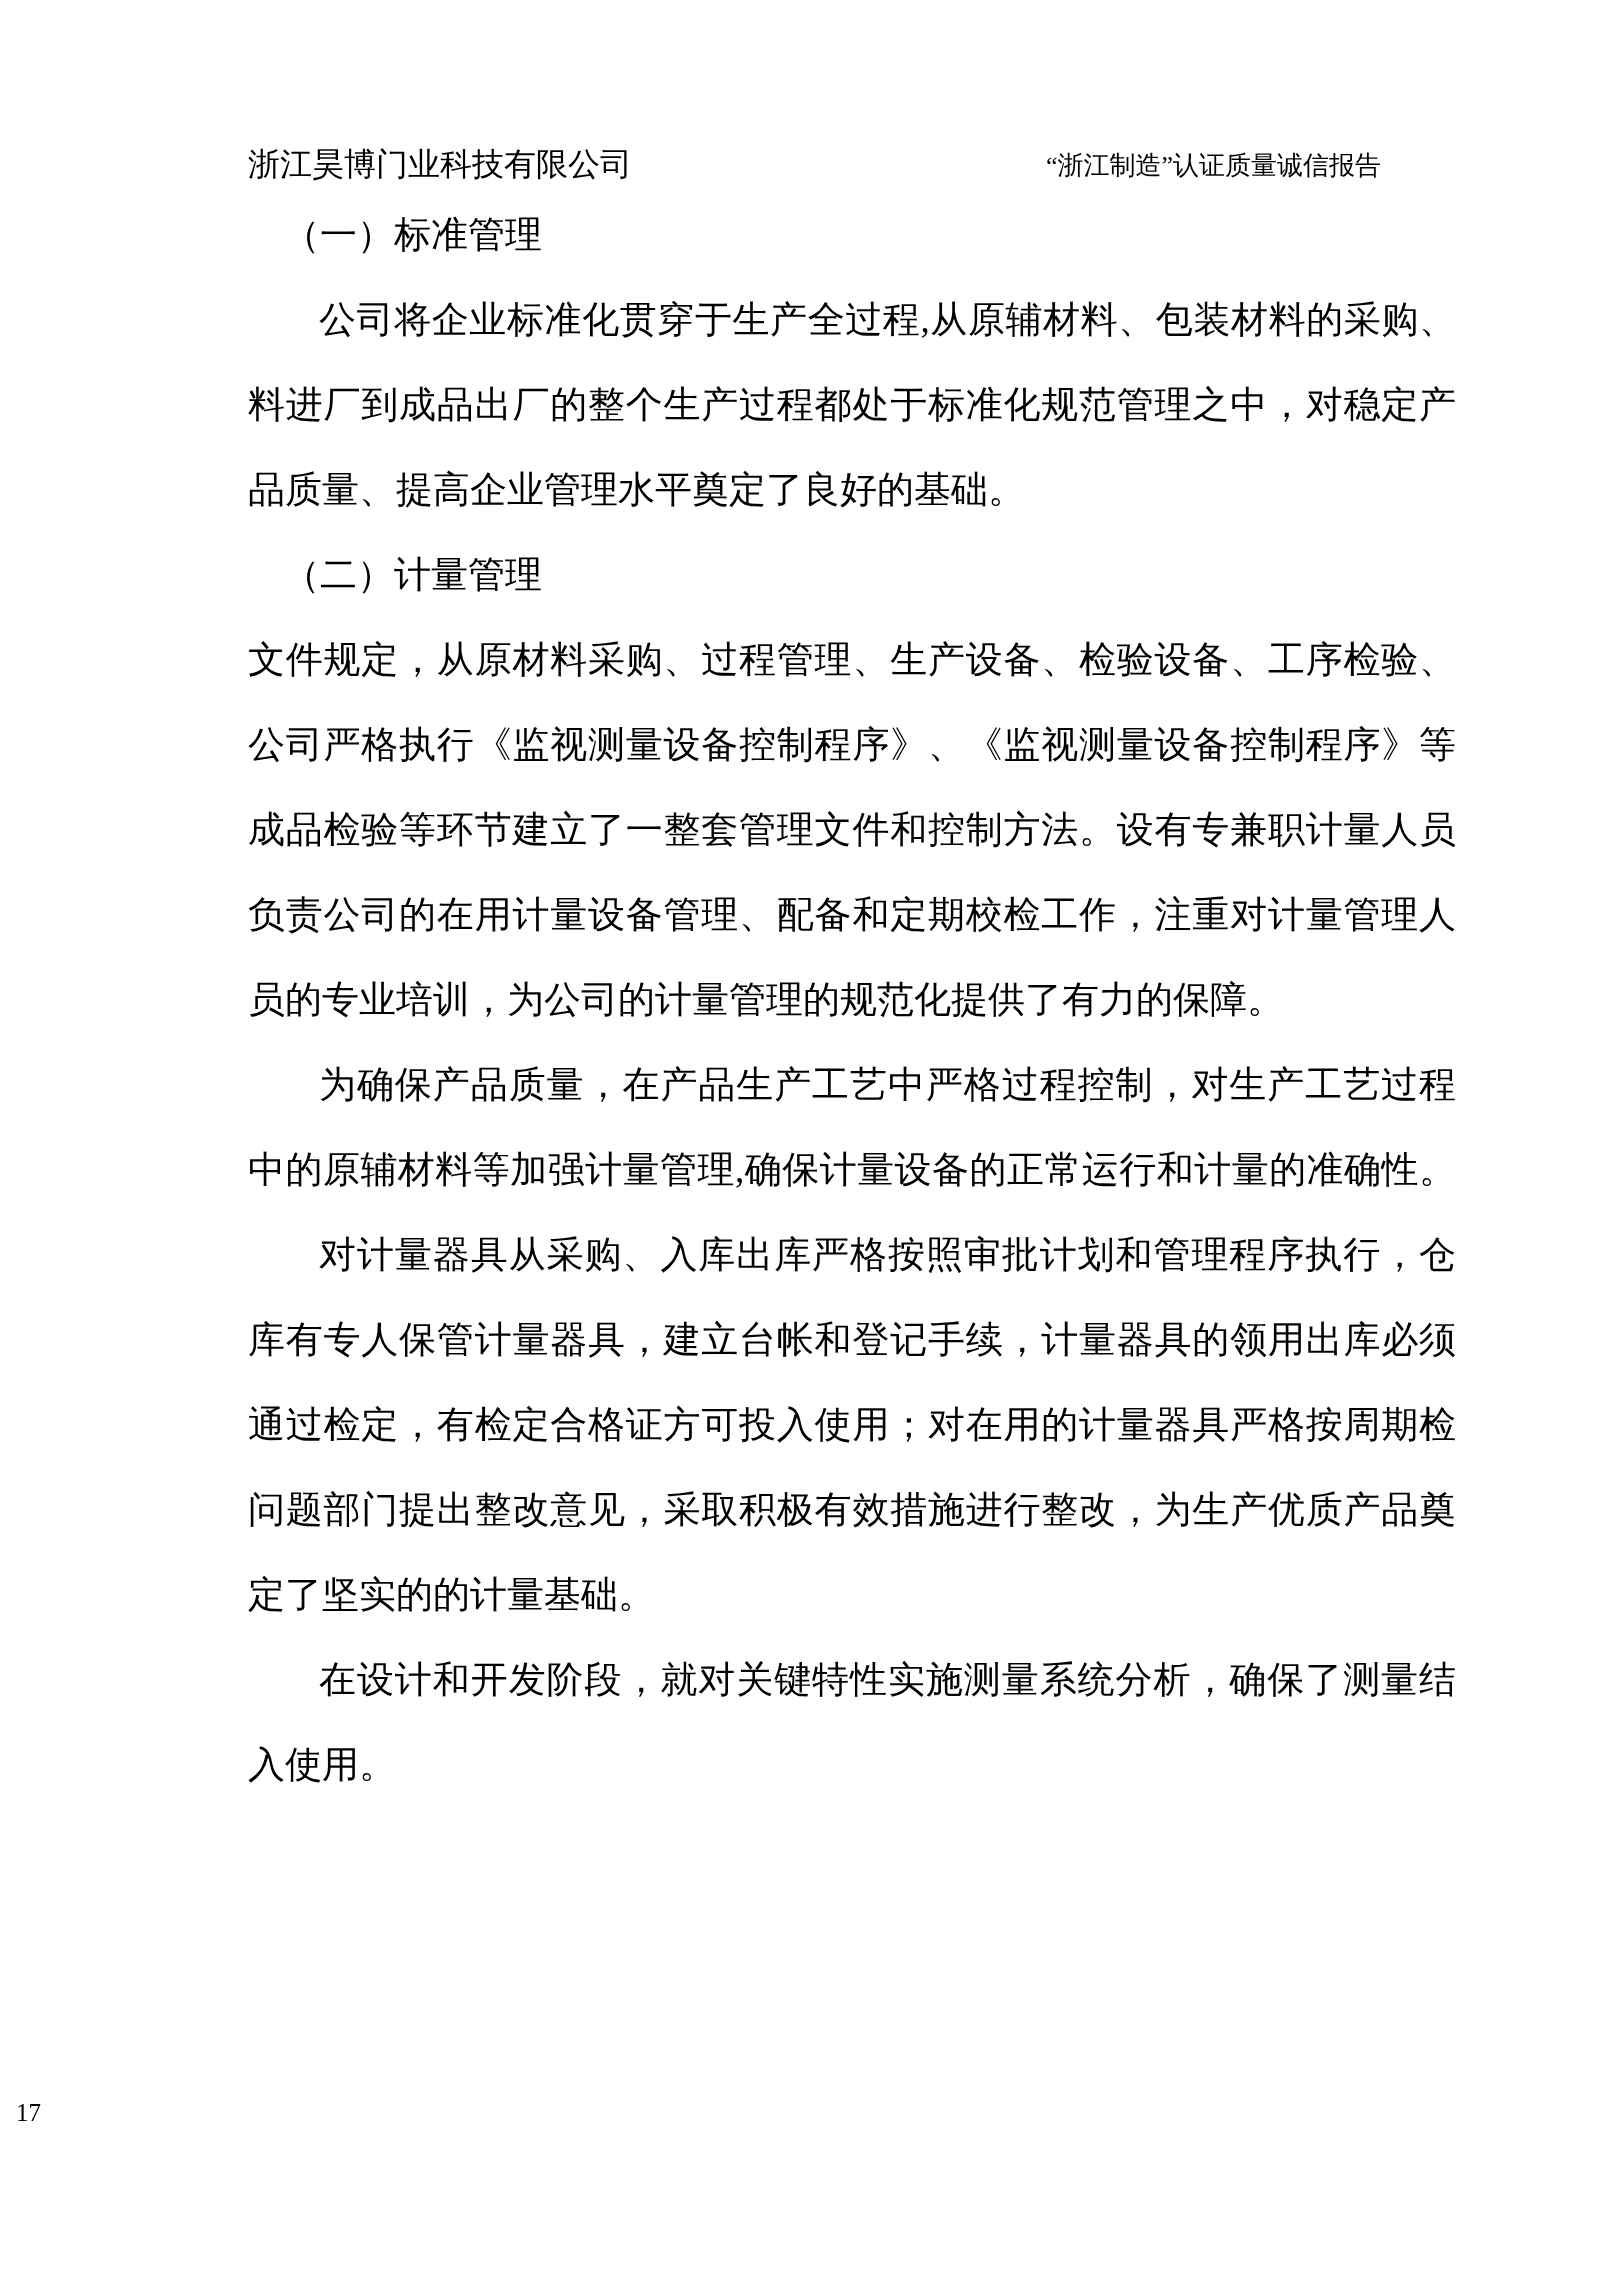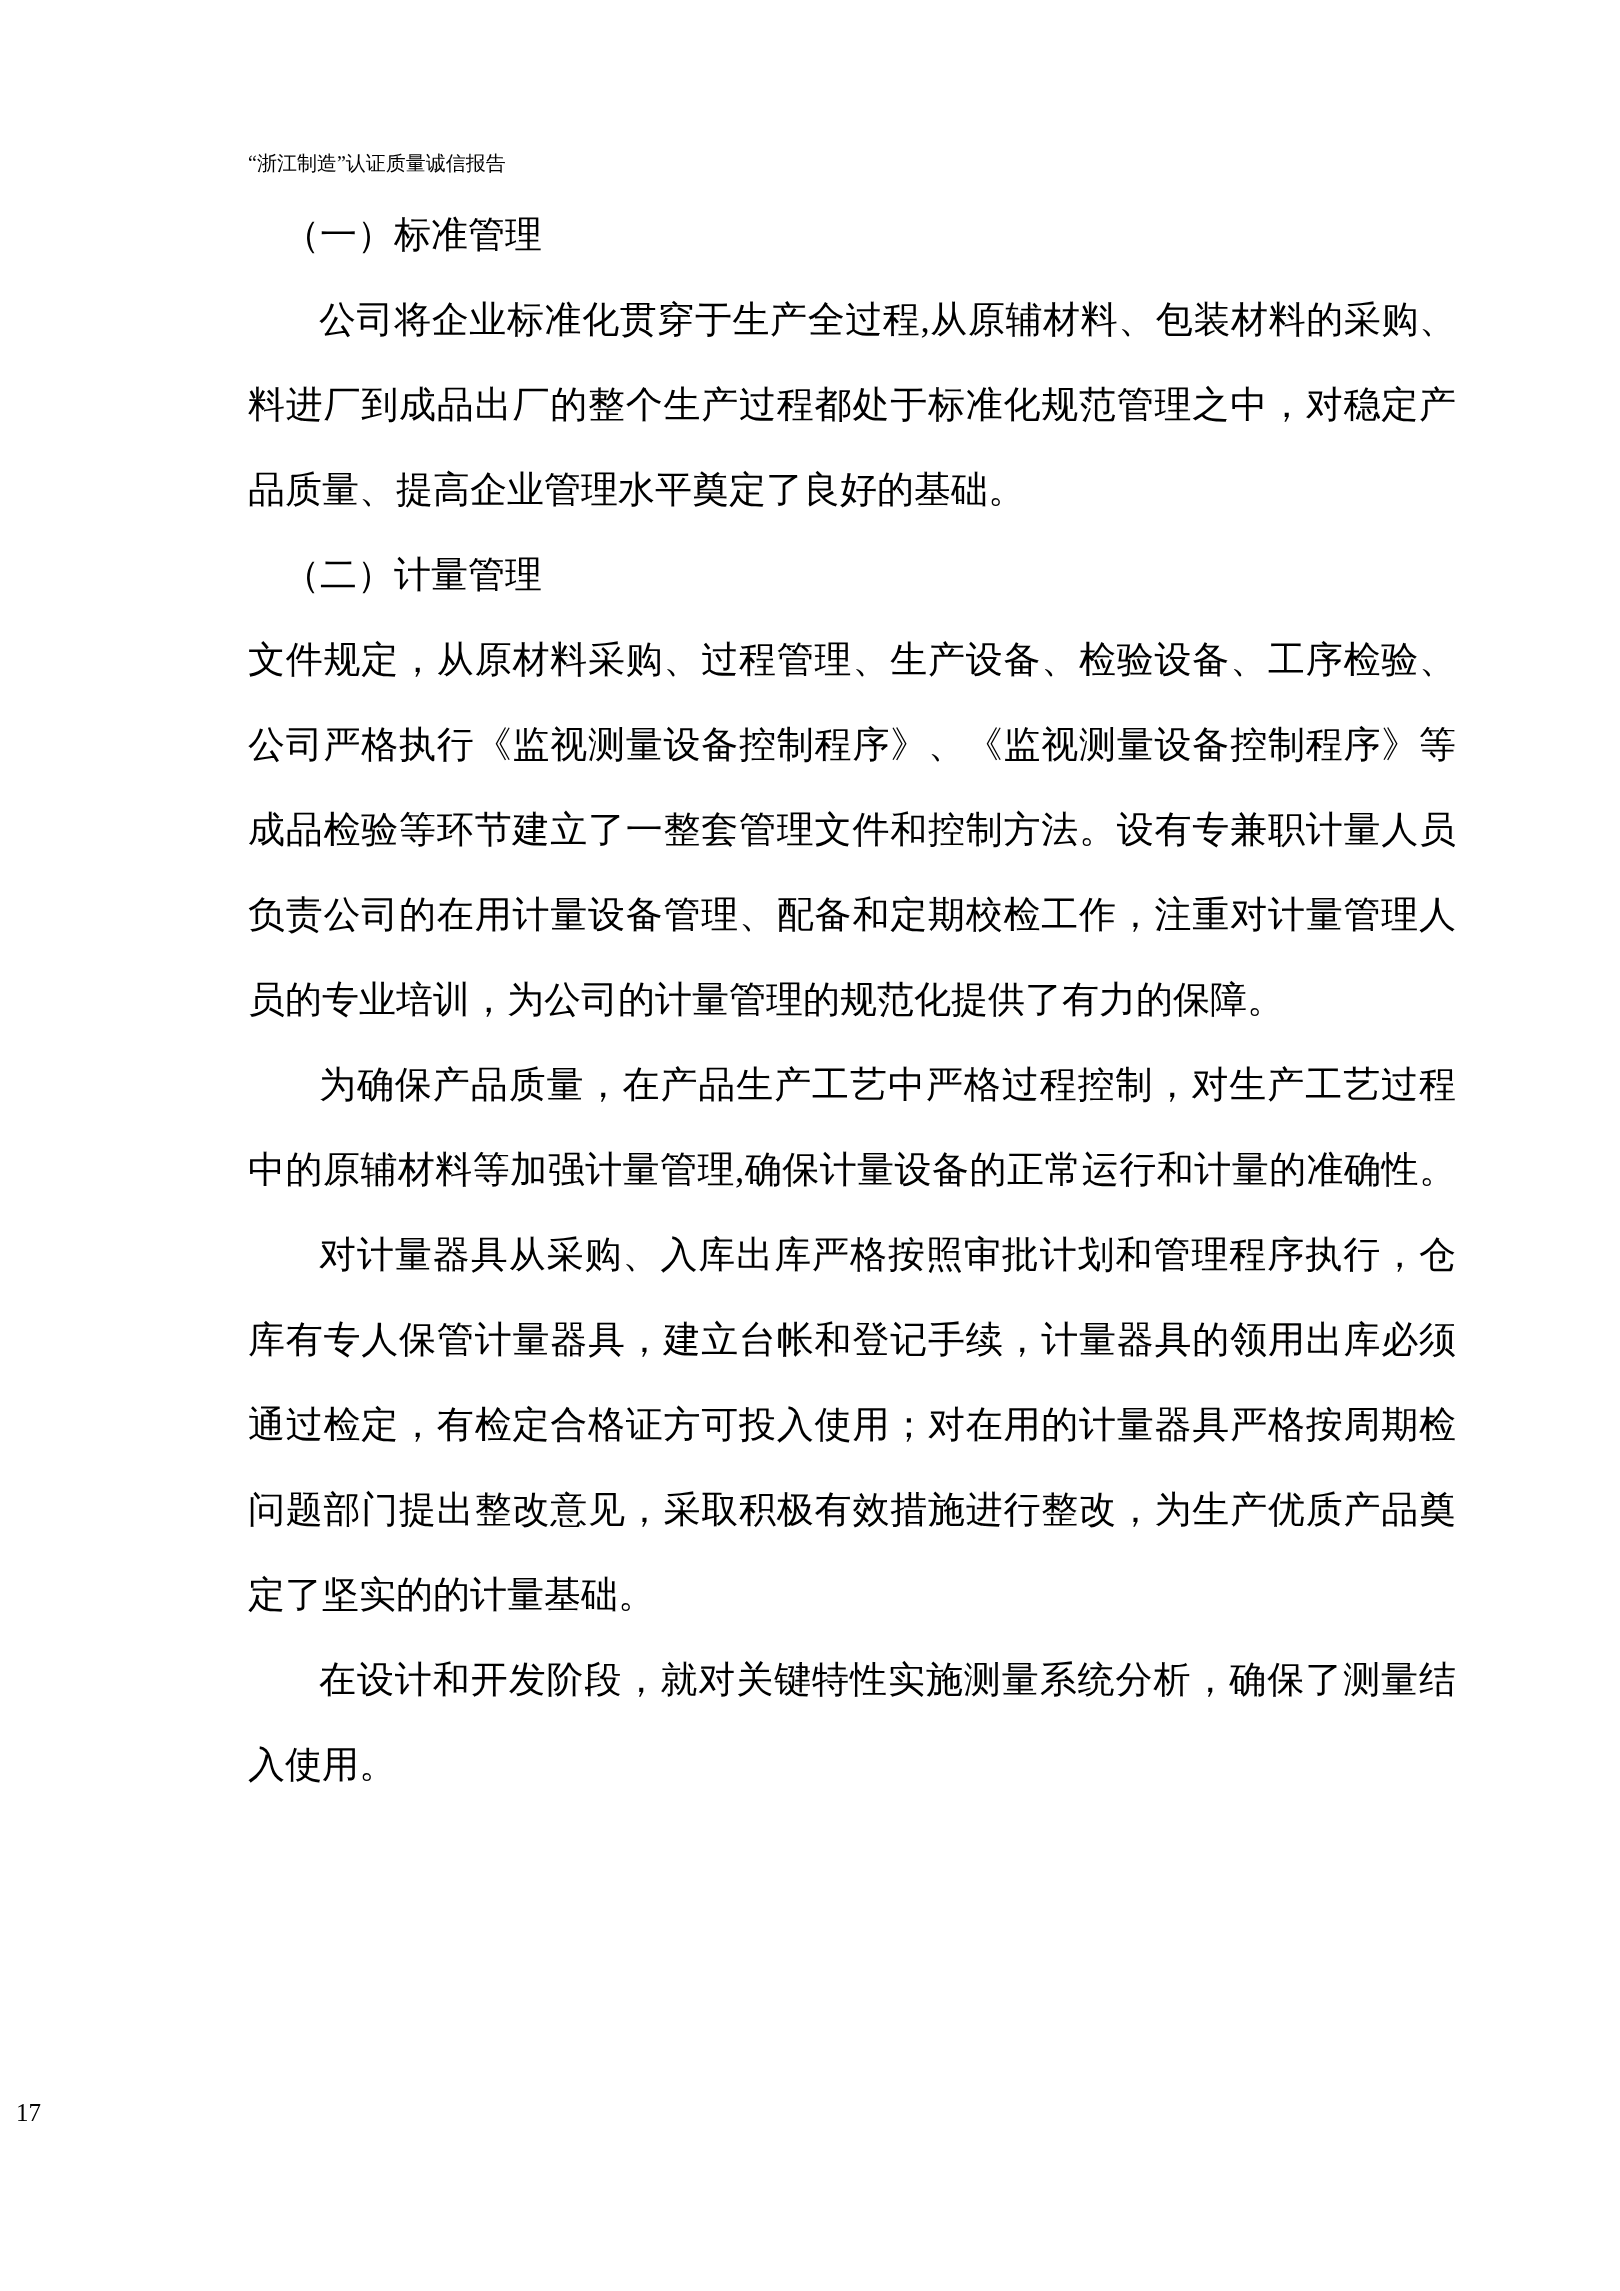--- a/index.html
+++ b/index.html
@@ -25,21 +25,21 @@
     display: flex;
     justify-content: space-between;
     align-items: flex-end;
     white-space: nowrap;
   }
   .header-left {
     font-size: 32px;
     line-height: 39px;
   }
   .header-right {
-    font-size: 20px;
+    font-size: 26px;
     line-height: 37px;
     margin-right: 74px;
   }
   .content {
     position: absolute;
     top: 192px;
     left: 248px;
     width: 1208px;
     font-size: 37px;
   }
@@ -68,20 +68,21 @@
     font-size: 25px;
     line-height: 33px;
   }
 </style>
 </head>
 <body>
 
 <div class="page">
 
   <div class="header">
+    <span class="header-left">浙江昊博门业科技有限公司</span>
     <span class="header-right">“浙江制造”认证质量诚信报告</span>
   </div>
 
   <div class="content" id="content">
       <div class="heading">（一）标准管理</div>
       <div class="line full indent">公司将企业标准化贯穿于生产全过程,从原辅材料、包装材料的采购、</div>
       <div class="line full">料进厂到成品出厂的整个生产过程都处于标准化规范管理之中，对稳定产</div>
       <div class="line">品质量、提高企业管理水平奠定了良好的基础。</div>
       <div class="heading">（二）计量管理</div>
       <div class="line full">文件规定，从原材料采购、过程管理、生产设备、检验设备、工序检验、</div>

